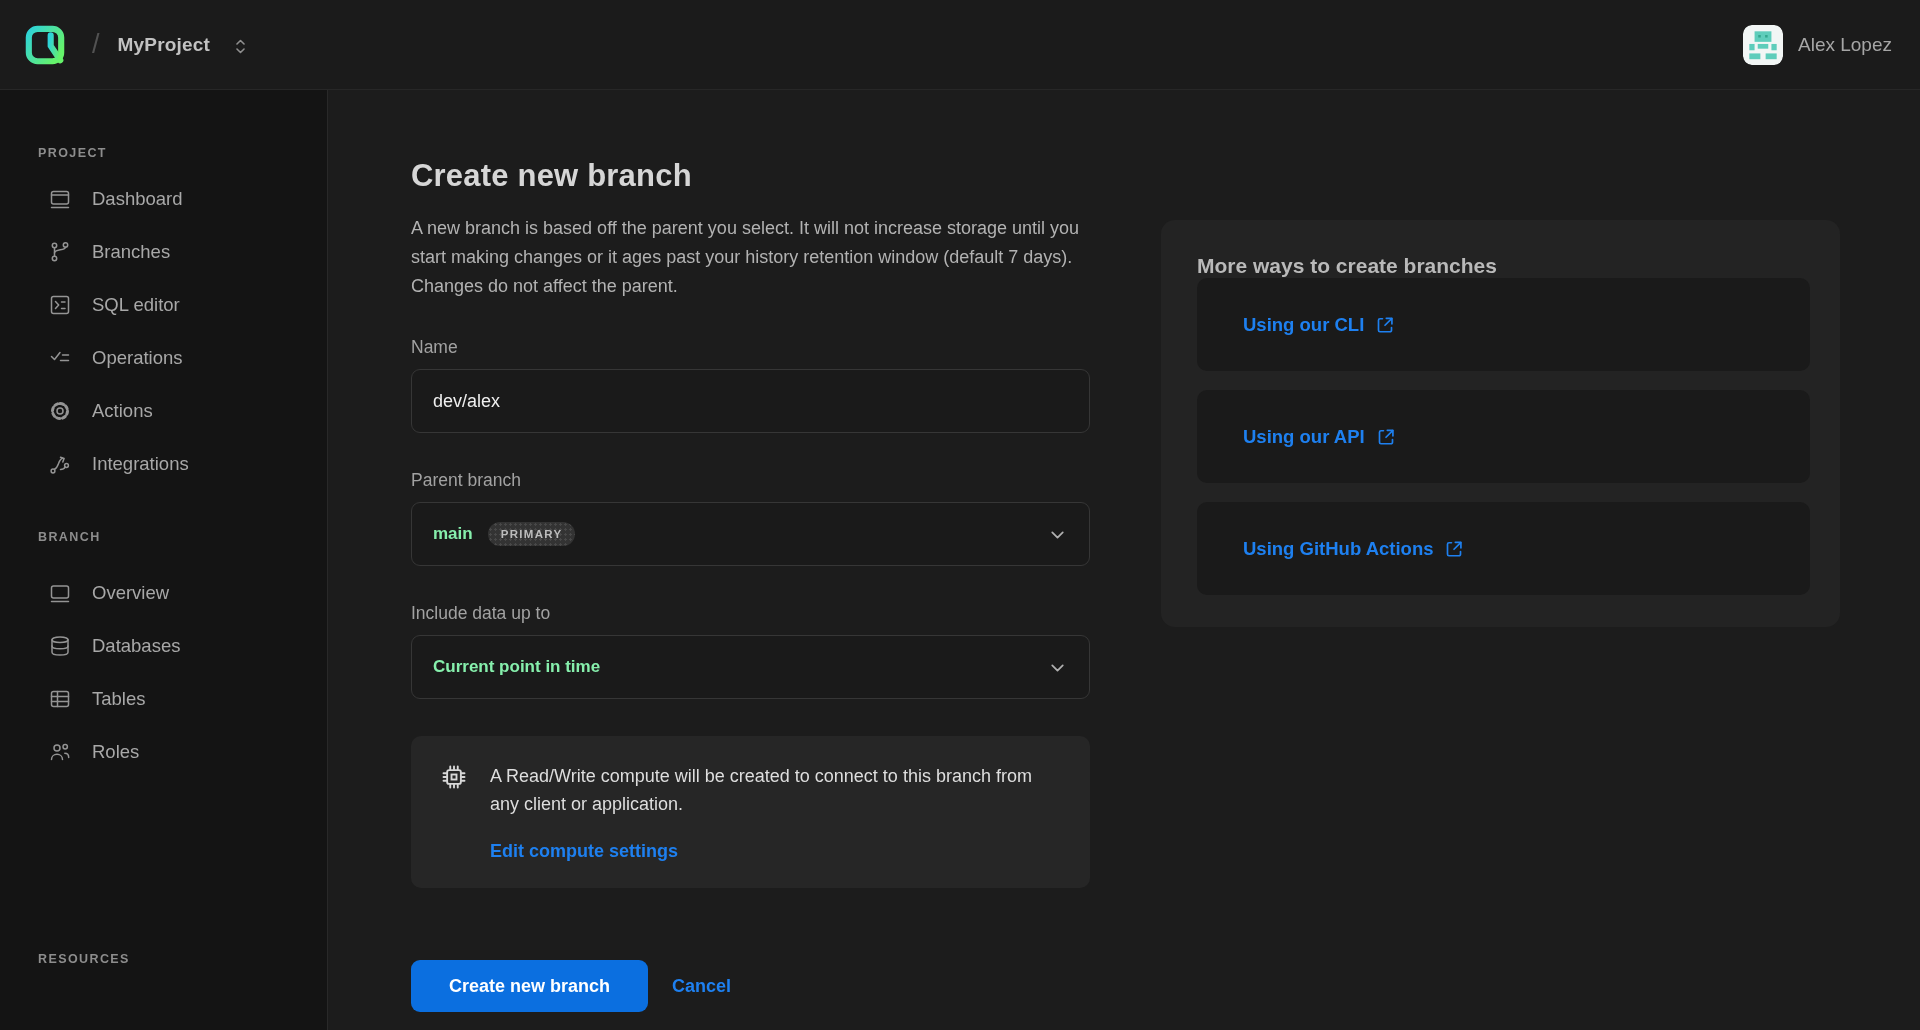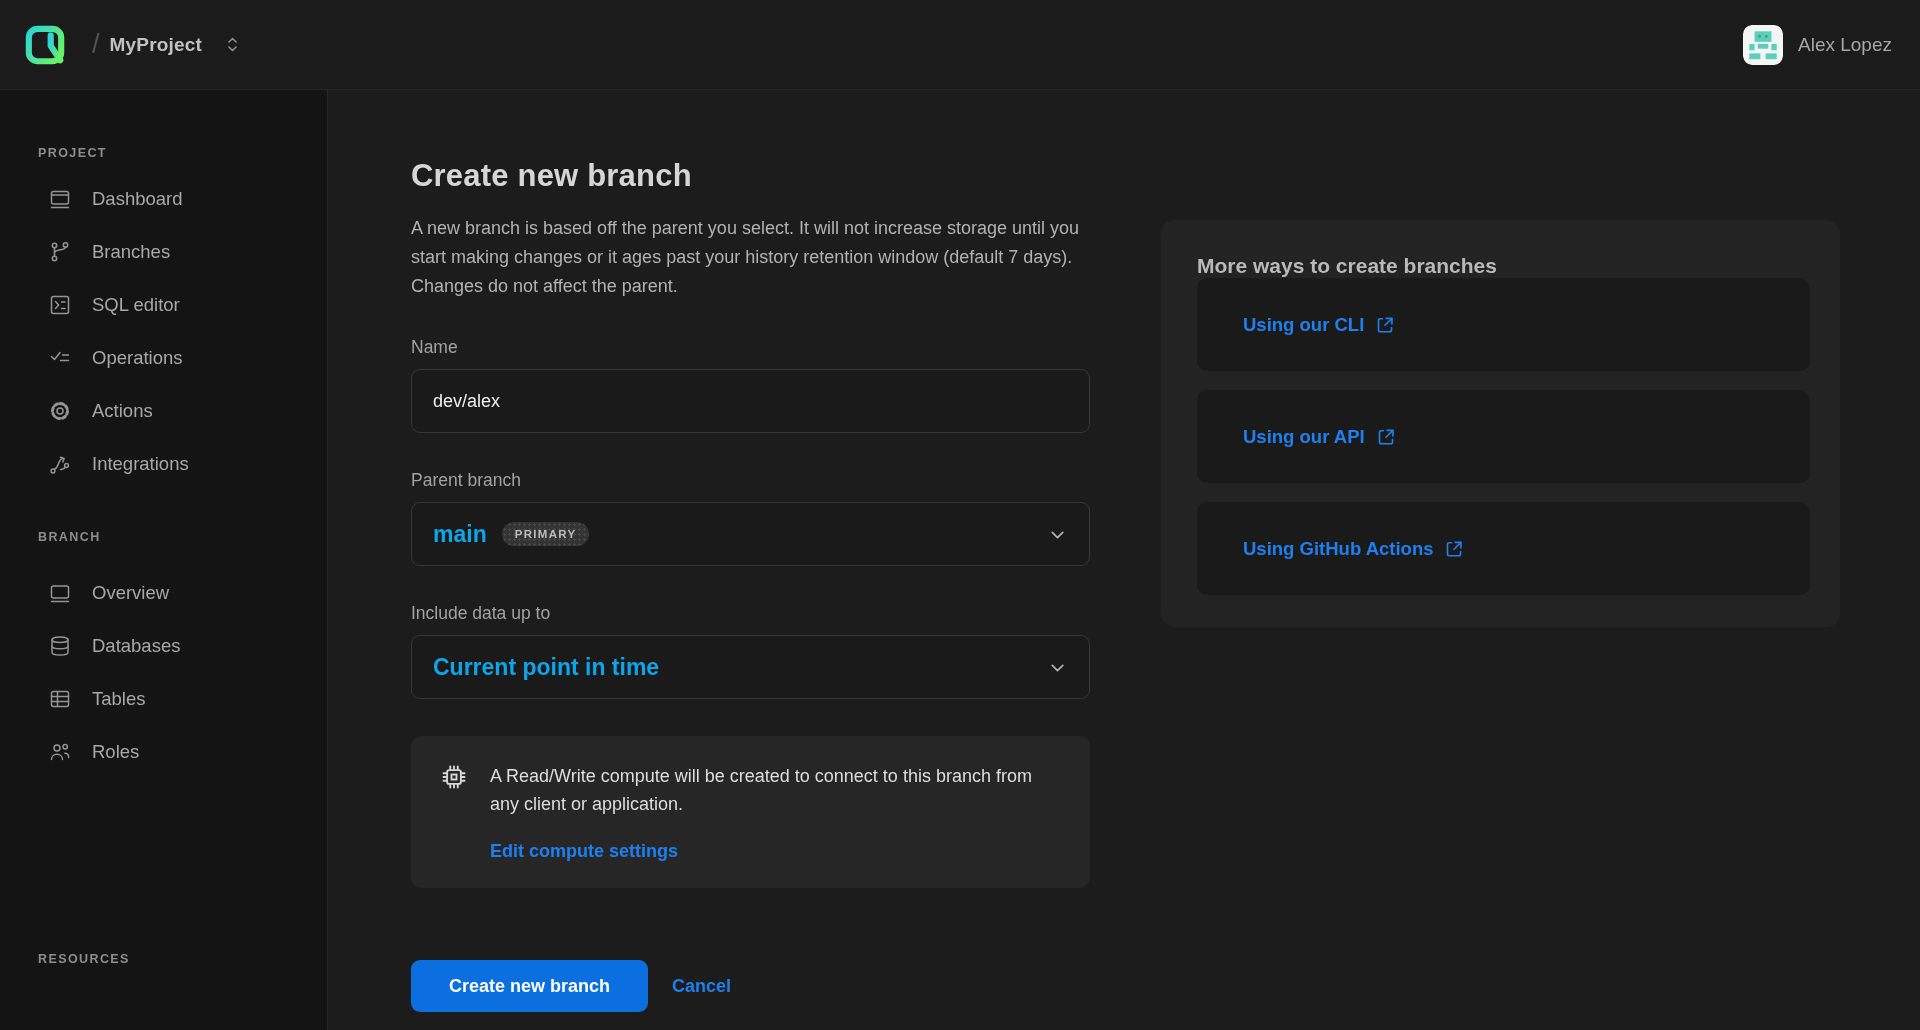--- a/index.html
+++ b/index.html
@@ -16,21 +16,21 @@
   }
   svg { display:block; }
 
   
   .header {
     height:90px; display:flex; align-items:center;
     background:#1b1b1b; border-bottom:1px solid #272727;
   }
   .logo-cell { width:90px; height:100%; display:flex; align-items:center; justify-content:center; cursor:pointer; }
   .crumb-sep { font-size:27px; font-weight:300; color:#525252; margin:0 6px 0 2px; }
-  .project-crumb { display:flex; align-items:center; margin-left:4px; cursor:pointer;gap:8px; }
+  .project-crumb { display:flex; align-items:flex-end; margin-left:12px; cursor:pointer;gap:8px; }
   .project-name { font-size:19px; font-weight:700; color:#c2c2c2; letter-spacing:.2px; }
   .sort-icon { margin-left:14px; }
   .header-right { margin-left:auto; display:flex; align-items:center; gap:15px; padding-right:28px; cursor:pointer; }
   .avatar { width:40px; height:40px; border-radius:9px; overflow:hidden; }
   .user-name { font-size:19px; color:#a6a6a6; }
 
   
   .shell { display:flex; height:940px; }
 
   
@@ -61,21 +61,21 @@
   .text-input {
     width:100%; height:64px; background:#1a1a1a; border:1px solid #363636; border-radius:9px;
     color:#f0f0f0; font-size:18px; padding:0 21px; outline:none;
     font-family:"Liberation Sans", sans-serif;
   }
   .field { margin-bottom:37px; }
   .select {
     width:100%; height:64px; background:#1a1a1a; border:1px solid #363636; border-radius:9px;
     display:flex; align-items:center; padding:0 21px; cursor:pointer;
   }
-  .select-value { font-size:23px; font-weight:600; color:#0ea5e9; }
+  .select-value { font-size:17px; font-weight:600; color:#86efac; }
   .badge {
     margin-left:15px; padding:6px 13px; border-radius:999px;
     background-color:#333;
     background-image:radial-gradient(rgba(255,255,255,0.10) 1px, transparent 1.2px);
     background-size:5px 5px;
     font-size:11.5px; font-weight:700; letter-spacing:1.3px; color:#bdbdbd;
   }
   .select-chevron { margin-left:auto; }
   .select-chevron svg { stroke:#b0b0b0; fill:none; stroke-width:2; stroke-linecap:round; stroke-linejoin:round; }
 

